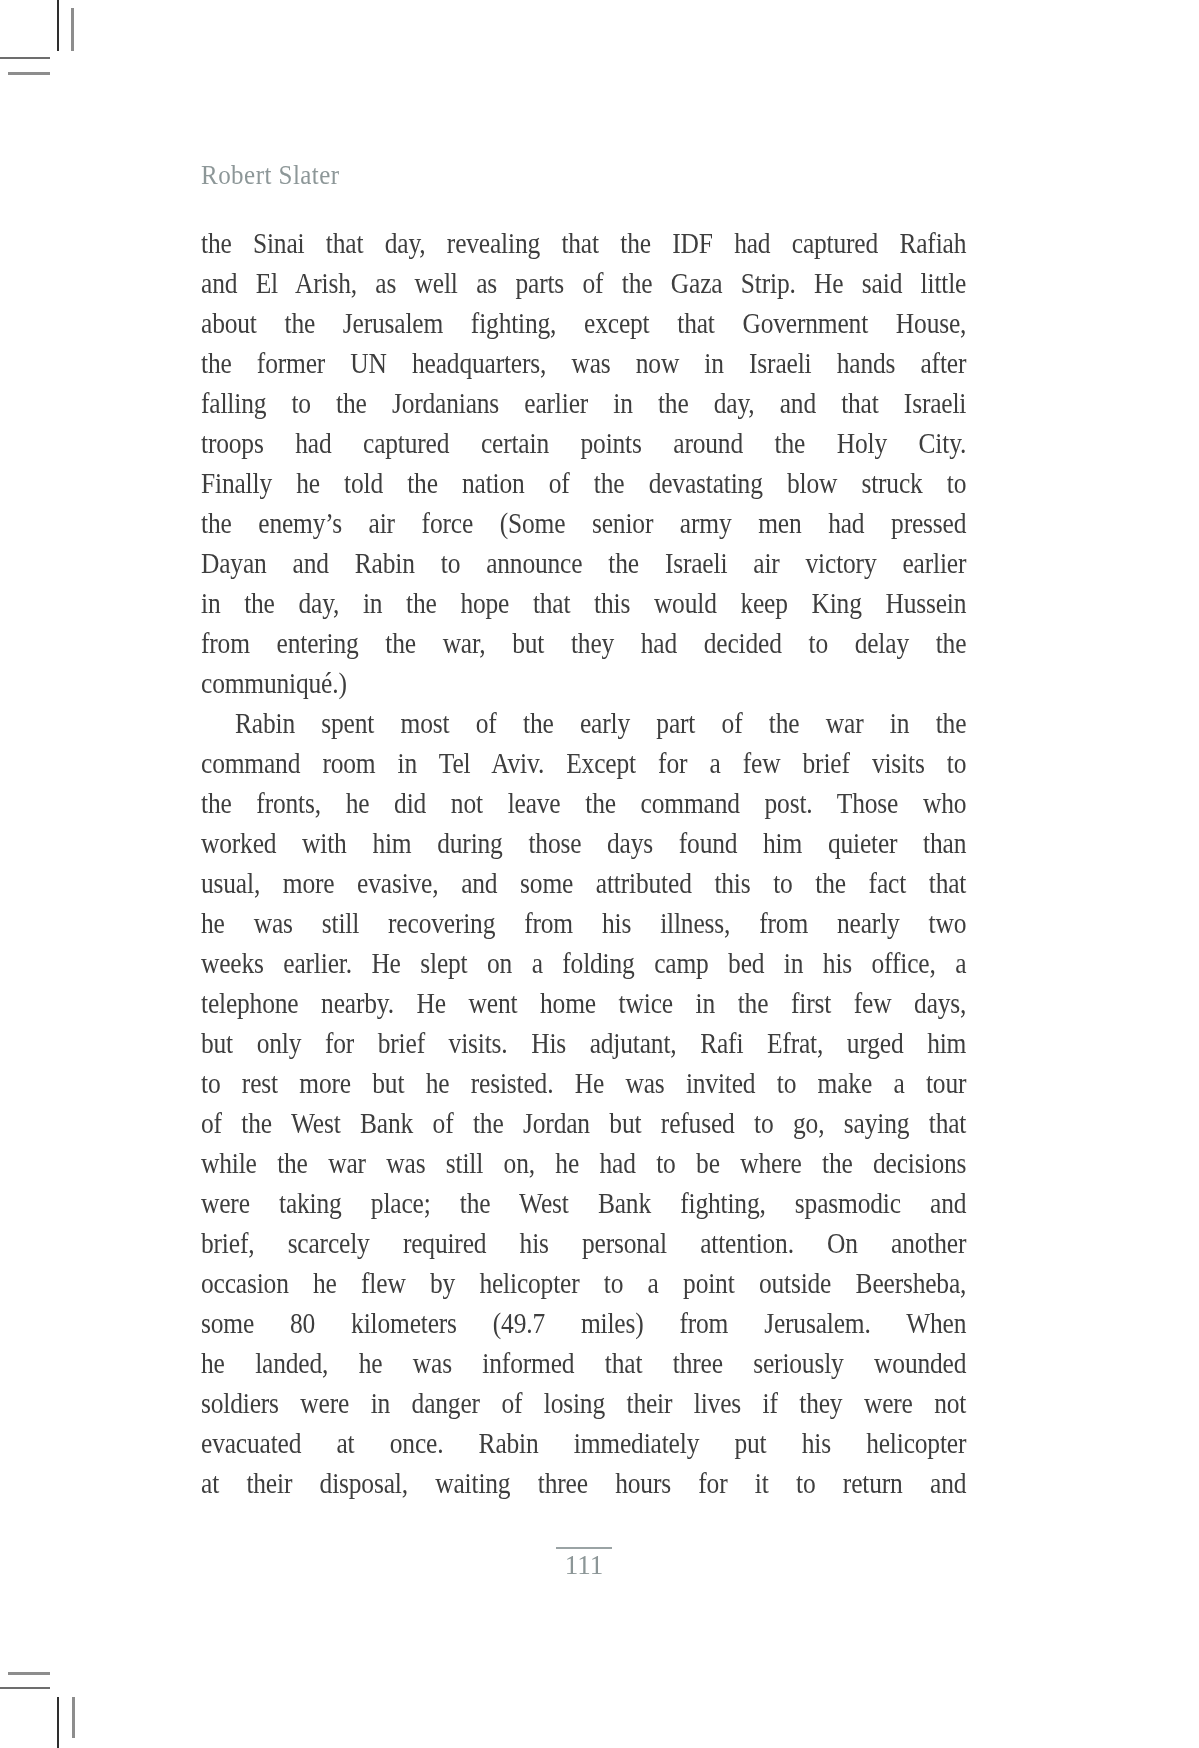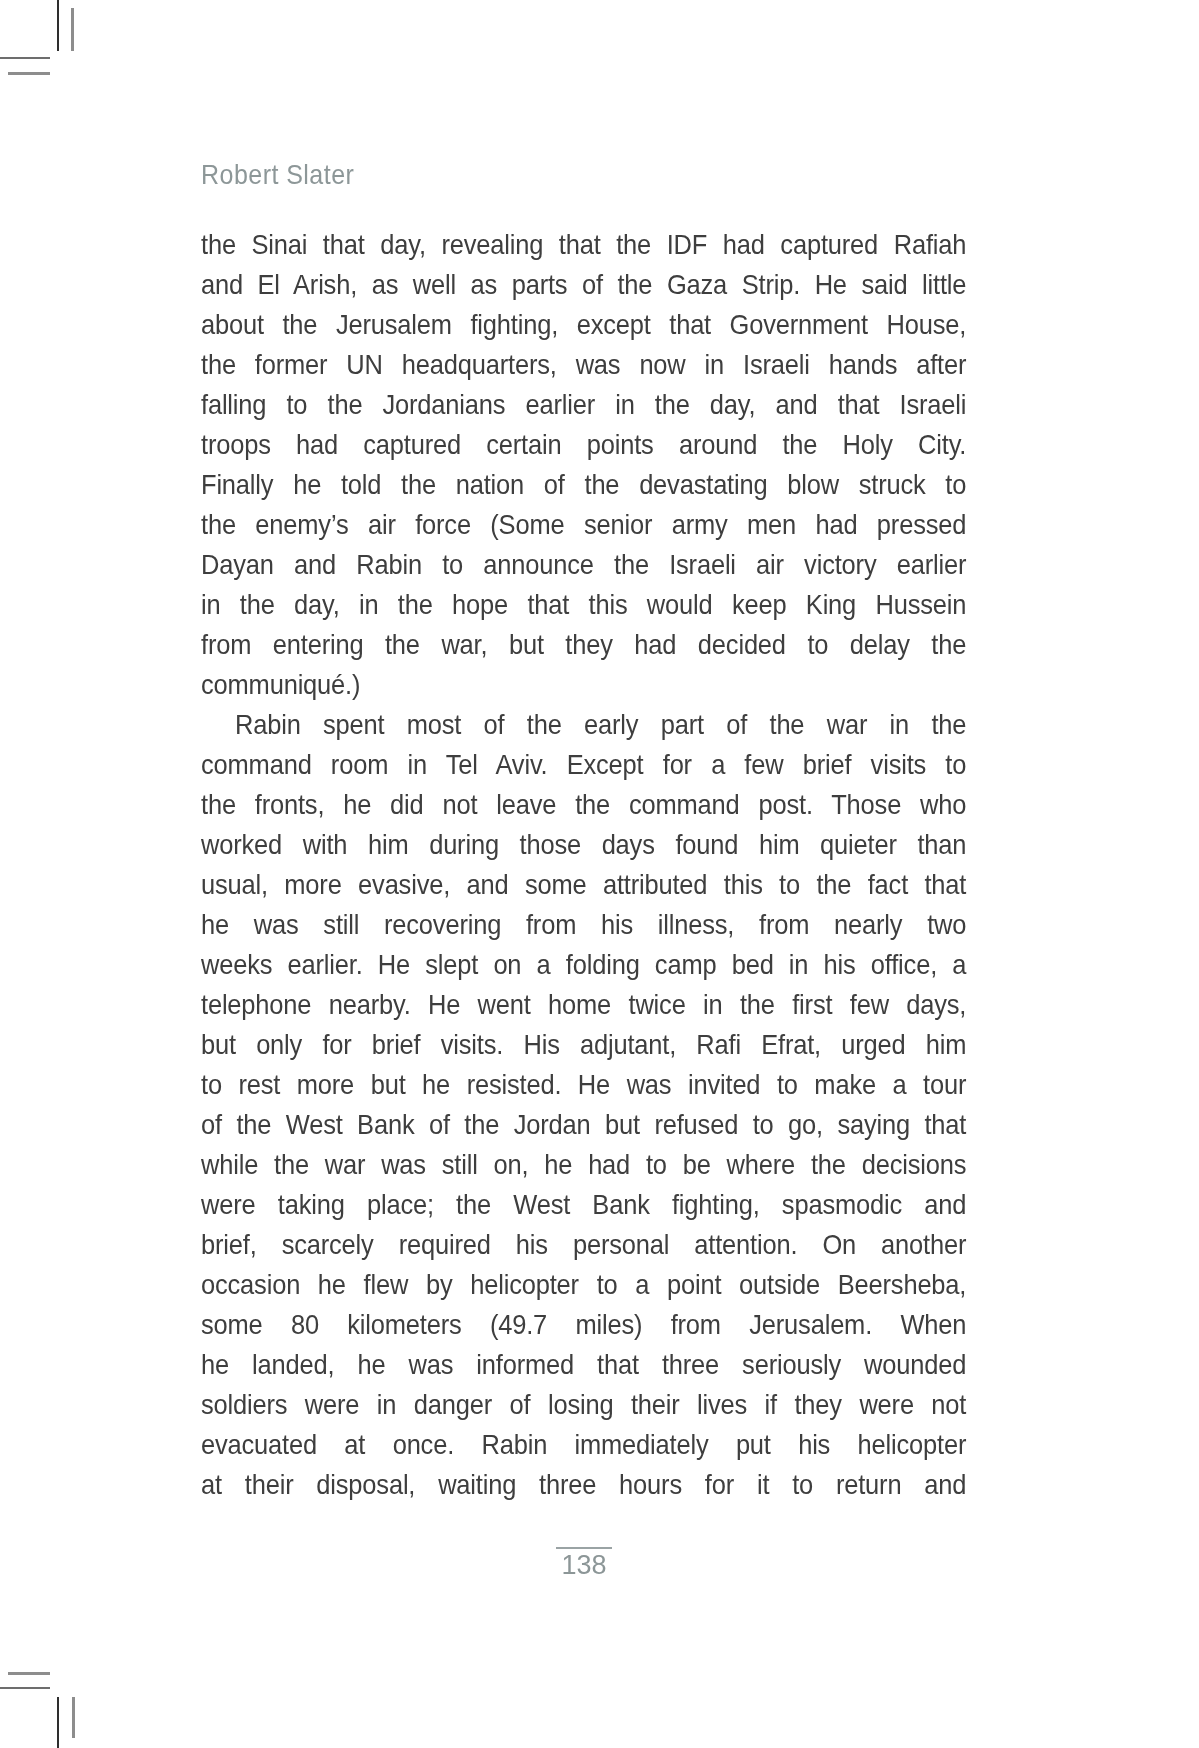--- a/index.html
+++ b/index.html
@@ -2,21 +2,21 @@
 <html><head>
 <meta charset="utf-8">
 <style>
   html, body { margin: 0; padding: 0; background: #ffffff; }
   .page {
     position: relative;
     width: 1024px;
     height: 1748px;
     background: #ffffff;
     overflow: hidden;
-    font-family: Liberation Sans, sans-serif;
+    font-family: Liberation Serif, serif;
   }
 
   
   .column {
     position: absolute;
     left: 201px;
     top: 0;
     width: 856px;
     transform: scaleX(0.894);
     transform-origin: left top;
@@ -153,15 +153,15 @@
       <div class="line">brief, scarcely required his personal attention. On another</div>
       <div class="line">occasion he flew by helicopter to a point outside Beersheba,</div>
       <div class="line">some 80 kilometers (49.7 miles) from Jerusalem. When</div>
       <div class="line">he landed, he was informed that three seriously wounded</div>
       <div class="line">soldiers were in danger of losing their lives if they were not</div>
       <div class="line">evacuated at once. Rabin immediately put his helicopter</div>
       <div class="line">at their disposal, waiting three hours for it to return and</div>
     </div>
   </div>
 
-  <div class="folio">138</div>
+  <div class="folio">111</div>
 
 </div>
 
 </body></html>

